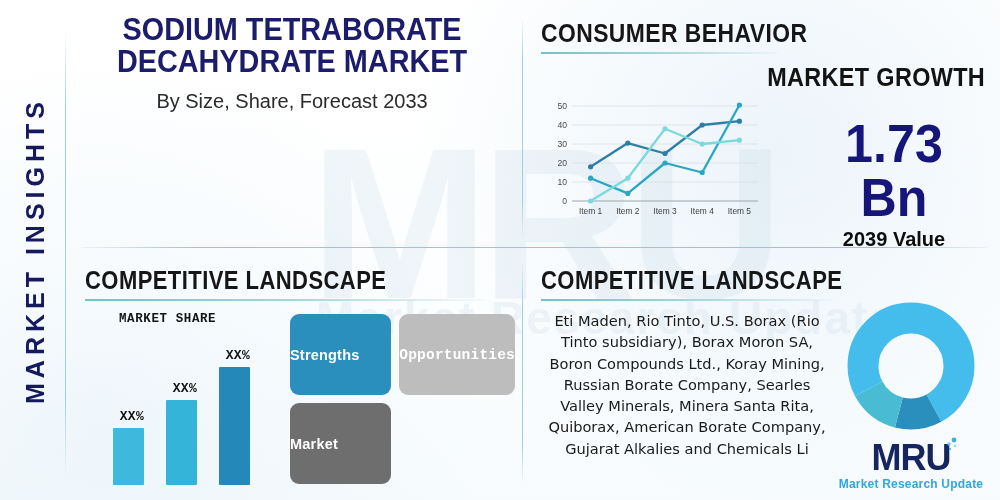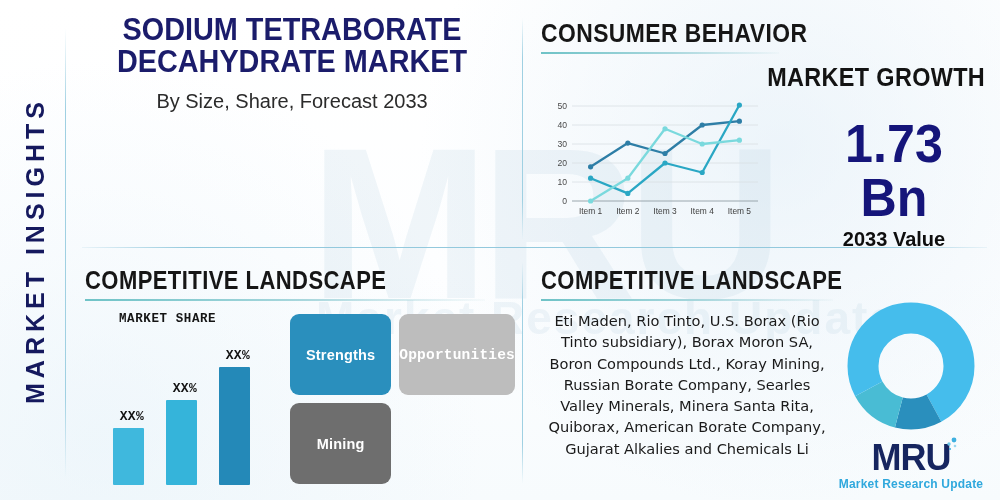--- a/index.html
+++ b/index.html
@@ -103,21 +103,21 @@
   }
   .bar-row{position:absolute;left:0;bottom:8px;width:190px;height:160px;
     display:flex;align-items:flex-end;gap:22px;padding-left:18px;box-sizing:border-box;}
   .bar-item{display:flex;flex-direction:column;align-items:flex-end;}
   .bar-val{font-size:13px;font-weight:700;color:#121212;margin-bottom:4px;letter-spacing:.3px;}
   .bar{width:31px;border-radius:1px;}
 
   .swot{position:absolute;left:205px;top:6px;width:225px;height:170px;
     display:grid;grid-template-columns:1fr 1fr;grid-template-rows:1fr 1fr;gap:8px;}
   .swot-cell{
-    border-radius:9px;display:flex;align-items:center;justify-content:center;
+    border-radius:9px;display:flex;align-items:center;
     color:#ffffff;font-weight:700;font-size:14.5px;
     font-family:"Liberation Sans Narrow","Liberation Sans",sans-serif;
     letter-spacing:.2px;
   }
 
   
   #br{left:541px;top:268px;width:448px;}
   .br-body{position:absolute;left:0;top:42px;width:448px;}
   .company-text{
     position:absolute;left:0;top:0;width:292px;
@@ -196,21 +196,21 @@
             <polyline points="44.6,103 81.80000000000001,80.2 119,30.799999999999997 156.20000000000002,46 193.4,42.199999999999996" fill="none" stroke="#7ad9dd" stroke-width="2.3" stroke-linejoin="round" stroke-linecap="round"></polyline>
             <circle cx="44.6" cy="103" r="2.6" fill="#7ad9dd"></circle>
             <circle cx="81.80000000000001" cy="80.2" r="2.6" fill="#7ad9dd"></circle>
             <circle cx="119" cy="30.799999999999997" r="2.6" fill="#7ad9dd"></circle>
             <circle cx="156.20000000000002" cy="46" r="2.6" fill="#7ad9dd"></circle>
             <circle cx="193.4" cy="42.199999999999996" r="2.6" fill="#7ad9dd"></circle>
           </svg>
       </div>
       <div class="value-block">
         <div class="big">1.73 Bn</div>
-        <div class="cap">2033 Value</div>
+        <div class="cap">2039 Value</div>
       </div>
     </div>
   </div>
 
   <div class="q" id="bl">
     <div class="q-title">COMPETITIVE LANDSCAPE</div>
     <div class="q-underline" style="width:400px;"></div>
 
     <div class="bl-body">
       <div class="bars">
@@ -232,21 +232,21 @@
       </div>
 
       <div class="swot">
         <div class="swot-cell" style="background: rgb(42, 143, 189);">
           <span>Strengths</span>
         </div>
         <div class="swot-cell" style="background: rgb(189, 189, 189); font-family: Liberation Mono, monospace;">
           <span>Opportunities</span>
         </div>
         <div class="swot-cell" style="background: rgb(110, 110, 110);">
-          <span>Mining</span>
+          <span>Market</span>
         </div>
       </div>
     </div>
   </div>
 
   <div class="q" id="br">
     <div class="q-title">COMPETITIVE LANDSCAPE</div>
     <div class="q-underline" style="width:292px;"></div>
 
     <div class="br-body">

